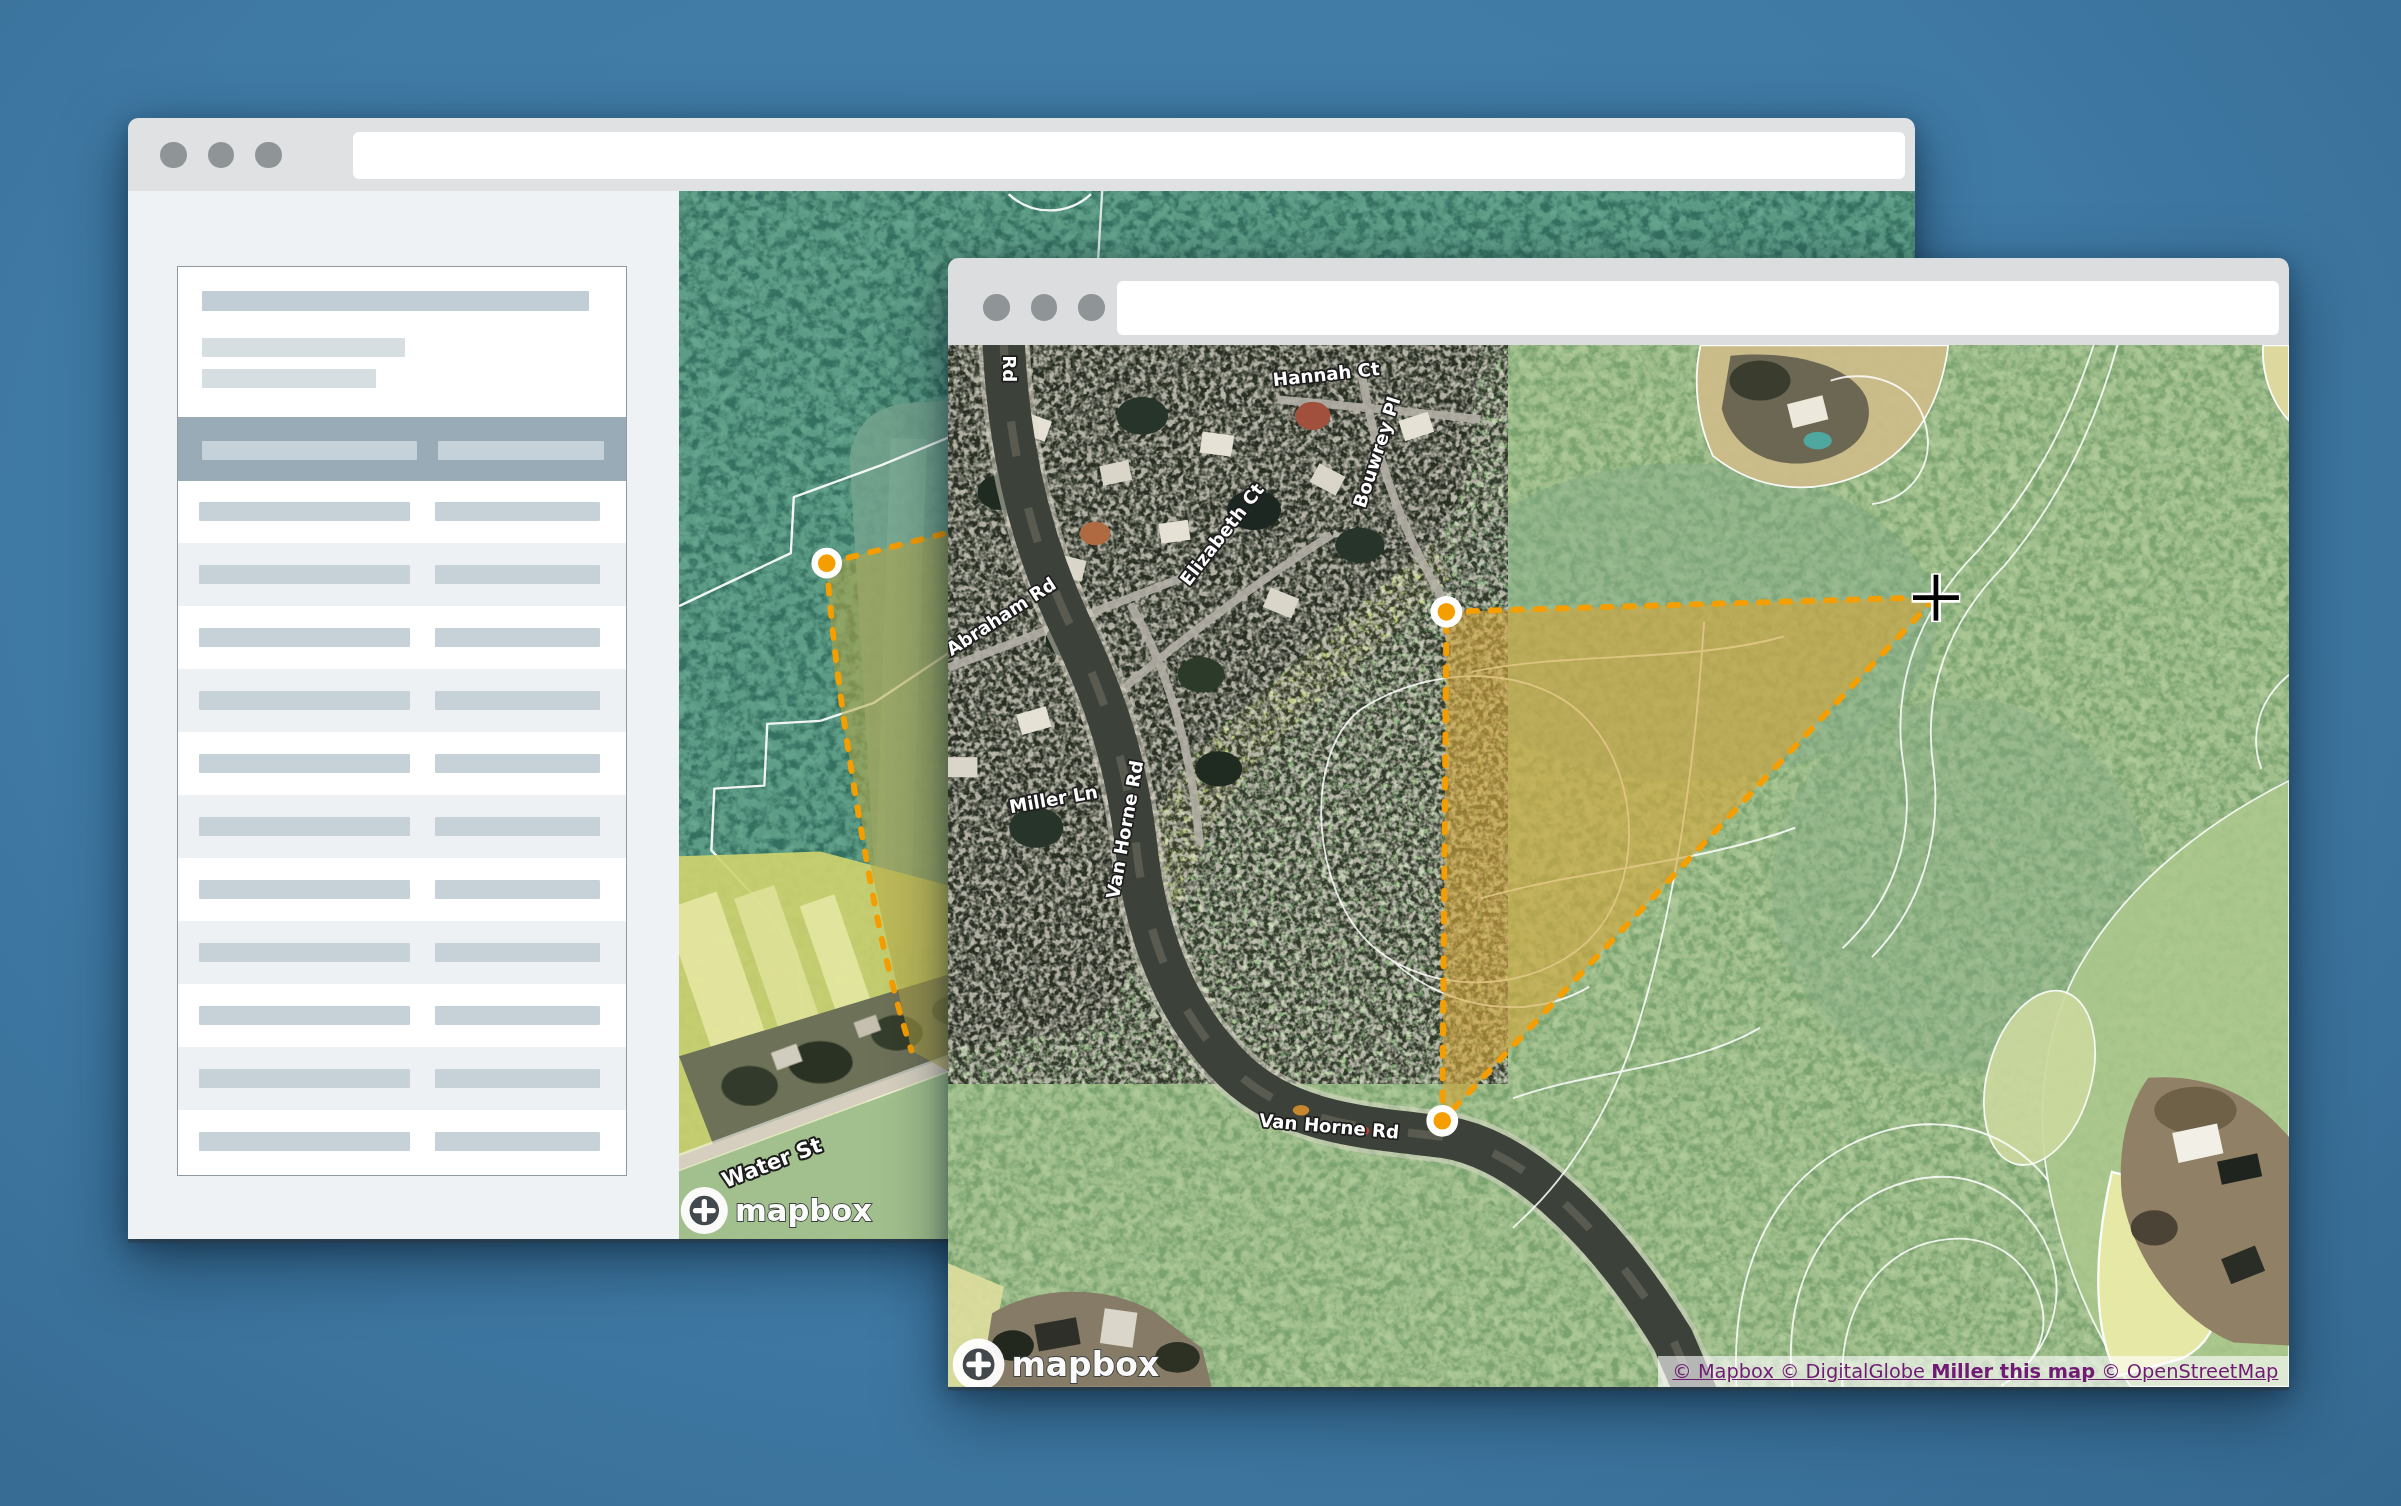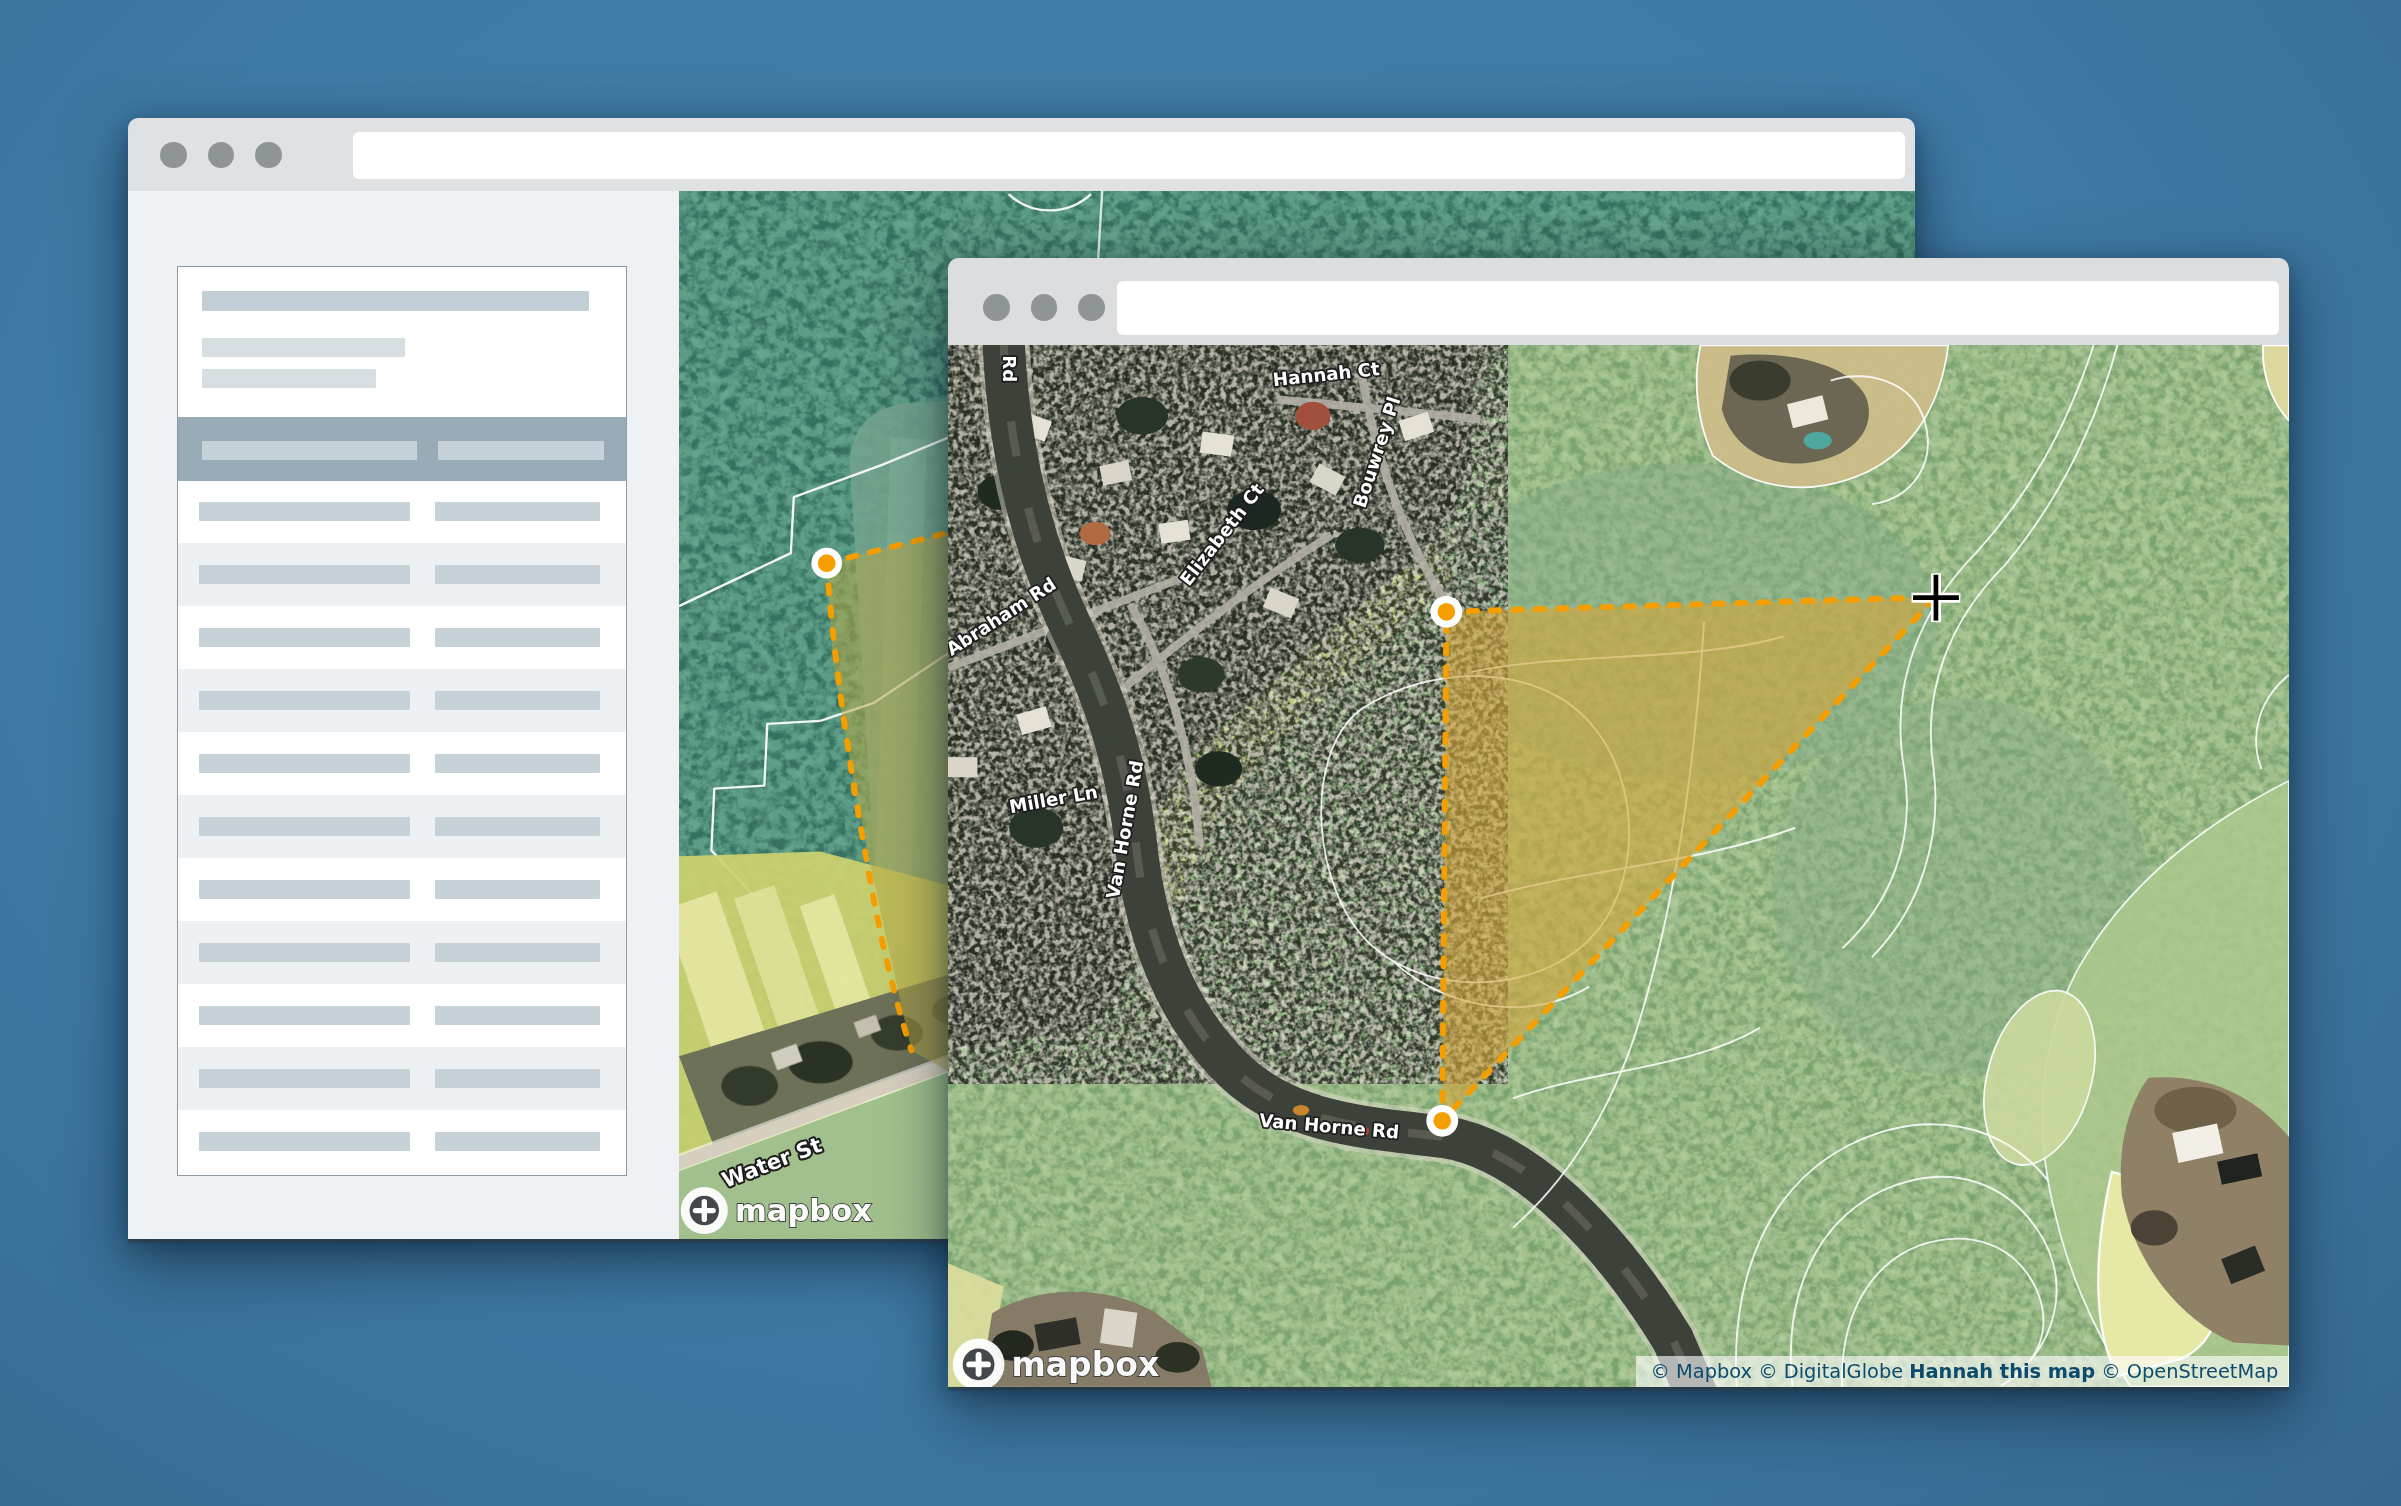--- a/index.html
+++ b/index.html
@@ -24,21 +24,21 @@
   .rows{position:absolute;left:0;top:213px;width:100%;bottom:0;display:flex;flex-direction:column;}
   .row{position:relative;width:100%;height:63px;flex:0 0 auto;}
   .row:nth-child(even){background:#edf1f4;}
   .bar{position:absolute;top:22px;height:19.4px;background:#c6d1d8;border-radius:1.2px;}
   .bar.l{left:21px;width:211px;}
   .bar.r{left:257px;width:165px;}
   .thead .bar{background:#c6d2d9;}
   .map{position:absolute;overflow:hidden;background:#9aba8a;}
   svg text{user-select:none;}
   .attribution{position:absolute;right:0;bottom:0;height:31px;background:rgba(255,255,255,.62);
-    display:flex;align-items:center;padding:0 10.6px 0 14px;font-size:19.4px;color:#0c4a6e;white-space:pre;}
+    display:flex;align-items:center;padding:0 10.6px 0 14px;font-size:19.4px;color:#701a75;white-space:pre;text-decoration:underline;}
   .attribution .bold{font-weight:bold;}
 </style>
 </head>
 <body>
 
 <div class="window" style="left:128px;top:118px;width:1787px;height:1121px;z-index:1;">
   <div class="chrome" style="height:73px;">
     <div class="dots" style="left:32px;top:23.5px;">
       <div class="dot"></div>
       <div class="dot"></div>
@@ -351,18 +351,18 @@
           <g stroke="#ffffff" stroke-width="10" stroke-linecap="round">
             <path d="M52,1716 L52,1748"></path>
               <path d="M36,1732 L68,1732"></path>
           </g>
           <text x="108" y="1752" font-size="56" font-weight="bold" fill="#ffffff" stroke="#3a3f42" stroke-width="3" paint-order="stroke" opacity=".97">mapbox</text>
         </g>
       </svg>
 
       
       <div class="attribution">
-        <span>© Mapbox </span><span>© DigitalGlobe </span><span class="bold">Hannah this map</span><span> © OpenStreetMap</span>
+        <span>© Mapbox </span><span>© DigitalGlobe </span><span class="bold">Miller this map</span><span> © OpenStreetMap</span>
       </div>
     </div>
   </div>
 </div>
 
 
 </body></html>

